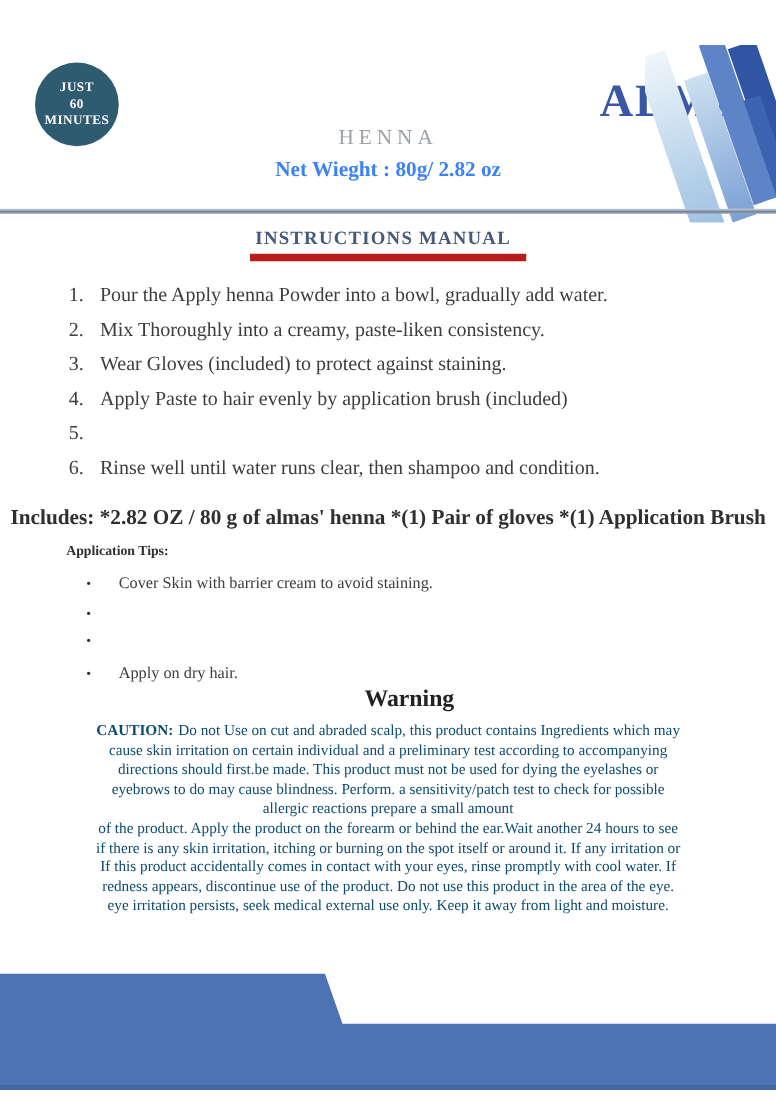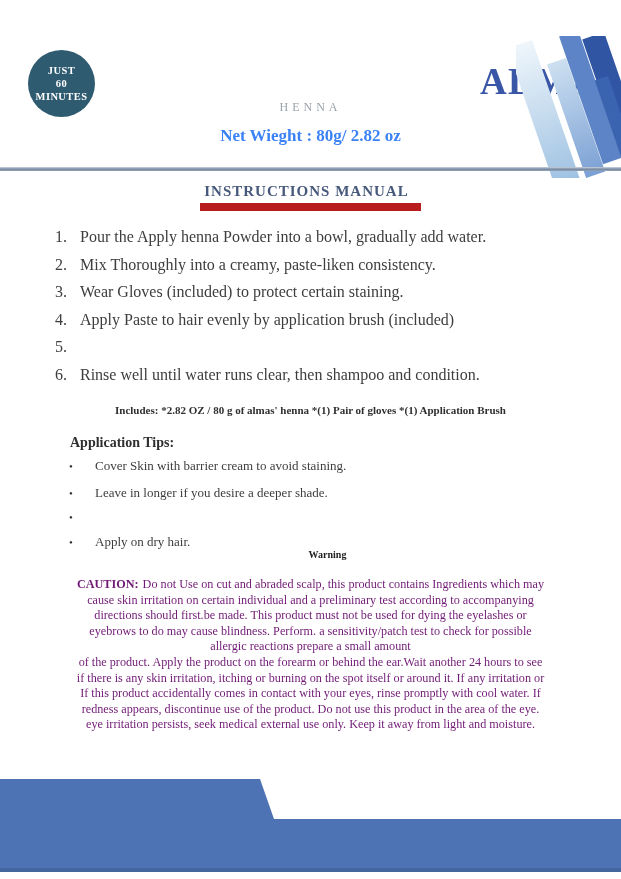--- a/index.html
+++ b/index.html
@@ -24,21 +24,21 @@
   }
   .brand-title{
     position:absolute;left:0;right:0;top:24px;
     text-align:right;
     font-size:37px;font-weight:bold;letter-spacing:1.5px;
     color:#3a57a7;margin:0;
   }
   .brand-subtitle{
     position:absolute;left:0;right:0;top:64px;
     text-align:center;
-    font-size:12px;letter-spacing:4px;color:#9ba2aa;
+    font-size:17px;letter-spacing:4px;color:#9ba2aa;
   }
   .net-weight{
     position:absolute;left:0;right:0;top:90px;
     text-align:center;
     font-size:17px;font-weight:bold;color:#3b82f6;
   }
 
   
   .logo{
     position:absolute;top:0;right:0;
@@ -56,57 +56,57 @@
   .divider{
     position:absolute;left:0;right:0;top:131px;height:4px;
     background:linear-gradient(#cdd6e2,#76889f 55%,#94a3b8);
   }
 
   
   .manual-title-wrap{position:absolute;left:0;right:0;top:146px;text-align:center;}
   .manual-title{
     display:inline-block;
     font-size:15px;font-weight:bold;letter-spacing:1px;color:#47597a;
-    border-bottom:8px solid #b91c1c;
+    border-bottom:6px solid #b91c1c;
     padding:0 12px 3px 4px;
   }
   .steps{
     position:absolute;left:55px;top:192px;right:16px;
     margin:0;padding:0;list-style:none;
     font-size:16px;color:#3d3d3d;
   }
   .steps li{margin-bottom:9.5px;display:flex;}
   .steps .num{width:25px;flex:0 0 25px;}
 
   .includes{
     position:absolute;left:0;right:0;top:368px;
     text-align:center;
+    font-size:17px;font-weight:bold;color:#2f2f2f;
+  }
+  .tips-title{
+    position:absolute;left:53px;top:399px;
     font-size:11px;font-weight:bold;color:#2f2f2f;
-  }
-  .tips-title{
-    position:absolute;left:70px;top:399px;
-    font-size:14px;font-weight:bold;color:#2f2f2f;
   }
   .tips{
     position:absolute;left:69px;top:422px;right:30px;
     margin:0;padding:0;list-style:none;
     font-size:13px;color:#3d3d3d;
   }
   .tips li{margin-bottom:10.5px;display:flex;align-items:baseline;}
   .tips .bullet{flex:0 0 26px;font-size:11px;color:#2f2f2f;}
 
   
   .warning-title{
     position:absolute;left:0;right:0;top:513px;
-    text-align:center;font-size:10px;font-weight:bold;color:#222222;padding-left:34px;
+    text-align:center;font-size:19px;font-weight:bold;color:#222222;padding-left:34px;
   }
   .caution{
     position:absolute;left:30px;right:30px;top:541px;
     text-align:center;
-    font-size:12.2px;line-height:15.6px;color:#701a75;
+    font-size:12.2px;line-height:15.6px;color:#0c4a6e;
   }
   .caution .bold{font-weight:bold;margin-right:4px;}
 
   
   .footer-band{position:absolute;left:0;top:740px;width:621px;height:100px;}
 </style>
 </head>
 <body>
 
 <div class="page">
@@ -139,21 +139,21 @@
     <li>
       <span class="num">1.</span>
       <span class="txt">Pour the Apply henna Powder into a bowl, gradually add water.</span>
     </li>
     <li>
       <span class="num">2.</span>
       <span class="txt">Mix Thoroughly into a creamy, paste-liken consistency.</span>
     </li>
     <li>
       <span class="num">3.</span>
-      <span class="txt">Wear Gloves (included) to protect certain staining.</span>
+      <span class="txt">Wear Gloves (included) to protect against staining.</span>
     </li>
     <li>
       <span class="num">4.</span>
       <span class="txt">Apply Paste to hair evenly by application brush (included)</span>
     </li>
     <li>
       <span class="num">5.</span>
     </li>
     <li>
       <span class="num">6.</span>
@@ -164,21 +164,20 @@
   <div class="includes">Includes: *2.82 OZ / 80 g of almas' henna  *(1) Pair of gloves  *(1) Application Brush</div>
 
   <div class="tips-title">Application Tips:</div>
   <ul class="tips">
     <li>
       <span class="bullet">•</span>
       <span>Cover Skin with barrier cream to avoid staining.</span>
     </li>
     <li>
       <span class="bullet">•</span>
-      <span>Leave in longer if you desire a deeper shade.</span>
     </li>
     <li>
       <span class="bullet">•</span>
     </li>
     <li>
       <span class="bullet">•</span>
       <span>Apply on dry hair.</span>
     </li>
   </ul>
 

